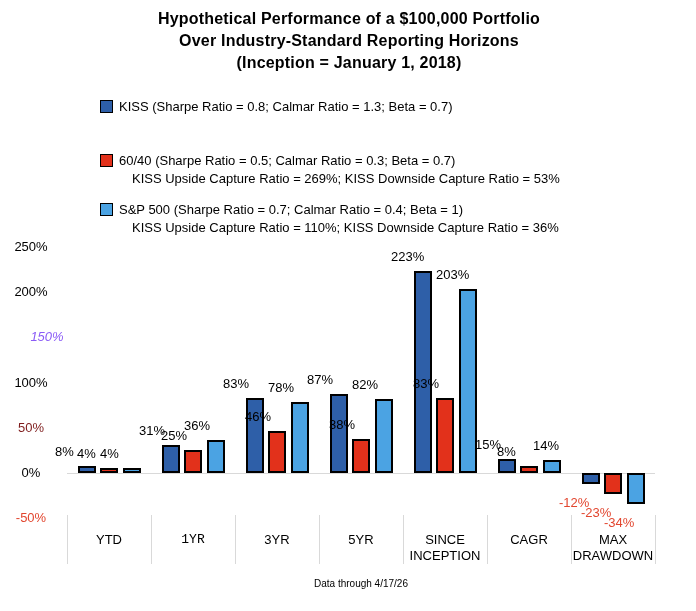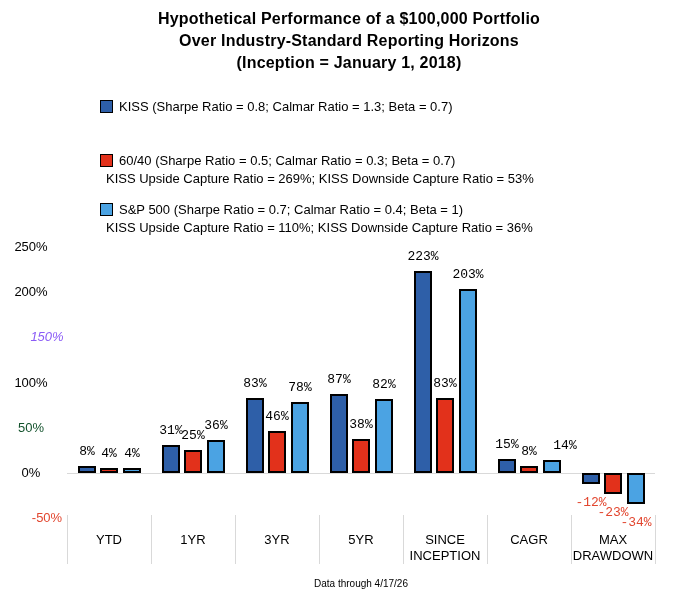--- a/index.html
+++ b/index.html
@@ -10,27 +10,27 @@
   .title{
     position:absolute;top:8px;left:1px;width:100%;text-align:center;
     font-weight:bold;font-size:16px;line-height:22px;letter-spacing:0.2px;
   }
   .legend{position:absolute;top:98px;left:100px;font-size:13px;}
   .legend-entry{margin:0;}
   .legend-entry.e1{margin-bottom:37px;}
   .legend-entry.e2{margin-bottom:14px;}
   .legend-row{display:flex;align-items:center;height:17px;white-space:nowrap;}
   .marker{width:11px;height:11px;border:1.5px solid #000;margin-right:6px;flex:none;box-sizing:content-box;}
-  .legend-sub{margin-left:6px;line-height:17px;margin-top:1px;white-space:nowrap;}
+  .legend-sub{margin-left:32px;line-height:17px;margin-top:1px;white-space:nowrap;}
   #plot{position:absolute;left:0;top:0;width:696px;height:611px;}
   .ytick{position:absolute;width:62px;text-align:center;font-size:13px;line-height:16px;}
   .axisline{position:absolute;background:#d9d9d9;}
   .sep{position:absolute;width:1px;background:#d9d9d9;}
   .bar{position:absolute;border:2px solid #000;box-sizing:border-box;}
-  .bar-label{position:absolute;width:64px;text-align:center;font-size:13px;line-height:14px;white-space:nowrap;font-family:Liberation Mono, monospace;}
+  .bar-label{position:absolute;width:64px;font-size:13px;line-height:14px;white-space:nowrap;}
   .cat-label{position:absolute;text-align:center;font-size:13px;line-height:16px;white-space:pre-line;}
   .xaxis-title{position:absolute;text-align:center;font-size:10px;}
 </style>
 </head>
 <body>
 
 <div class="canvas">
 
   <div class="title">
     <div>Hypothetical Performance of a $100,000 Portfolio</div>
@@ -59,34 +59,34 @@
       </div>
       <div class="legend-sub">KISS Upside Capture Ratio = 110%; KISS Downside Capture Ratio = 36%</div>
     </div>
   </div>
 
   <div id="plot">
       <div class="ytick" style="left: 0px; top: 239px; width: 62px; color: rgb(0, 0, 0);">250%</div>
       <div class="ytick" style="left: 0px; top: 284.2px; width: 62px; color: rgb(0, 0, 0);">200%</div>
       <div class="ytick" style="left: 16px; top: 329.4px; width: 62px; color: #8b5cf6; font-style: italic;">150%</div>
       <div class="ytick" style="left: 0px; top: 374.6px; width: 62px; color: rgb(0, 0, 0);">100%</div>
-      <div class="ytick" style="left: 0px; top: 419.8px; width: 62px; color: #14532d;">50%</div>
+      <div class="ytick" style="left: 0px; top: 419.8px; width: 62px; color: #7f1d1d;">50%</div>
       <div class="ytick" style="left: 0px; top: 465px; width: 62px; color: rgb(0, 0, 0);">0%</div>
-      <div class="ytick" style="left: 0px; top: 510.2px; width: 62px; color: rgb(226, 70, 47); margin-left: 16px;">-50%</div>
+      <div class="ytick" style="left: 0px; top: 510.2px; width: 62px; color: rgb(226, 70, 47);">-50%</div>
       <div class="axisline" style="left: 67px; top: 473px; width: 588px; height: 1px;"></div>
       <div class="sep" style="left: 67px; top: 515px; height: 49px;"></div>
       <div class="sep" style="left: 151px; top: 515px; height: 49px;"></div>
       <div class="sep" style="left: 235px; top: 515px; height: 49px;"></div>
       <div class="sep" style="left: 319px; top: 515px; height: 49px;"></div>
       <div class="sep" style="left: 403px; top: 515px; height: 49px;"></div>
       <div class="sep" style="left: 487px; top: 515px; height: 49px;"></div>
       <div class="sep" style="left: 571px; top: 515px; height: 49px;"></div>
       <div class="sep" style="left: 655px; top: 515px; height: 49px;"></div>
       <div class="cat-label" style="left: 67px; top: 532px; width: 84px;">YTD</div>
-      <div class="cat-label" style="left: 151px; top: 532px; width: 84px;">1YR</div>
+      <div class="cat-label" style="left: 151px; top: 532px; width: 84px; font-family: Liberation Mono, monospace;">1YR</div>
       <div class="cat-label" style="left: 235px; top: 532px; width: 84px;">3YR</div>
       <div class="cat-label" style="left: 319px; top: 532px; width: 84px;">5YR</div>
       <div class="cat-label" style="left: 403px; top: 532px; width: 84px;">SINCE
 INCEPTION</div>
       <div class="cat-label" style="left: 487px; top: 532px; width: 84px;">CAGR</div>
       <div class="cat-label" style="left: 571px; top: 532px; width: 84px;">MAX
 DRAWDOWN</div>
       <div class="bar" style="left: 78px; top: 465.768px; width: 18px; height: 7.232px; background: rgb(46, 95, 168);"></div>
       <div class="bar-label" style="left: 55px; top: 444.768px; color: rgb(0, 0, 0);">8%</div>
       <div class="bar" style="left: 162px; top: 444.976px; width: 18px; height: 28.024px; background: rgb(46, 95, 168);"></div>

